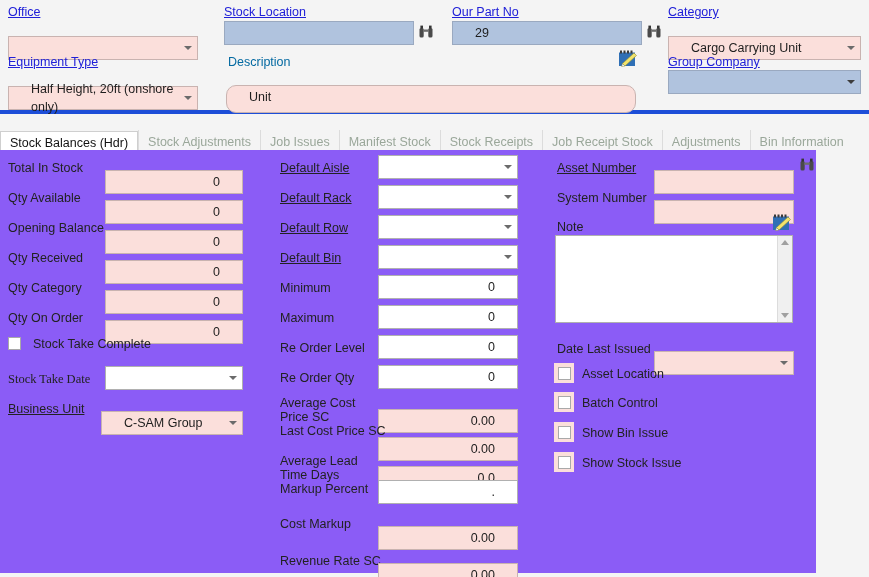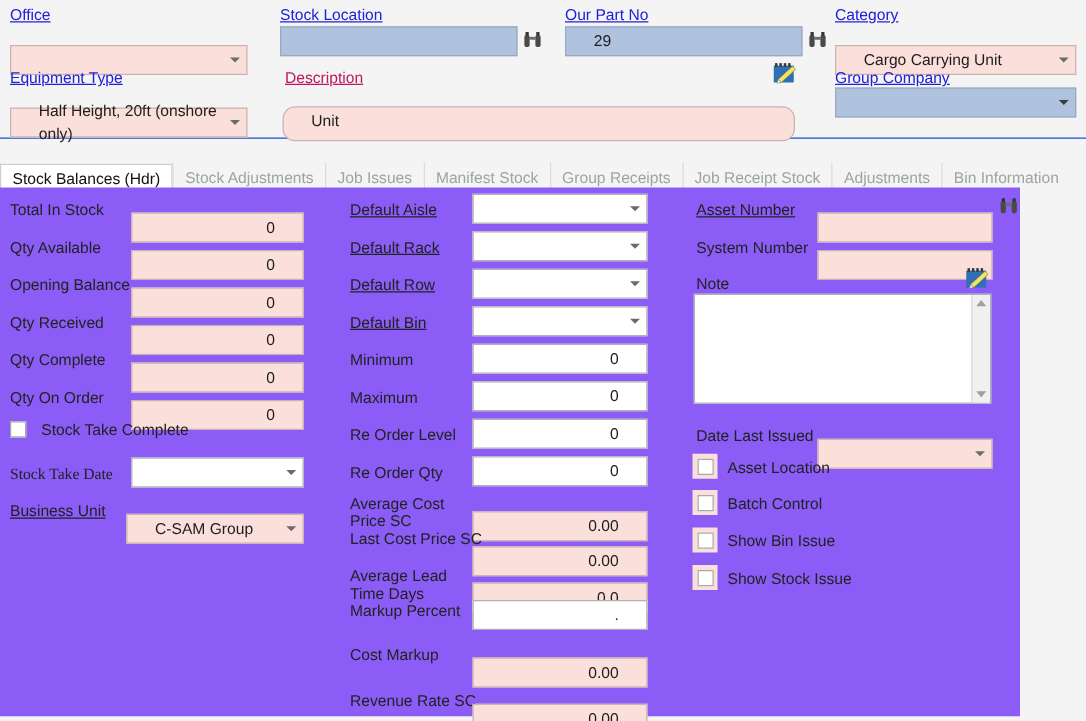--- a/index.html
+++ b/index.html
@@ -21,28 +21,27 @@
     width: 869px;
     height: 577px;
     background: #f4f4f4;
   }
 
   
   .header {
     position: relative;
     height: 110px;
     background: #f4f4f4;
-    border-bottom: 1px solid #1d4ed8;
+    border-bottom: 4px solid #1d4ed8;
   }
   .lbl {
     font-size: 12.5px;
-    color: #be185d;
+    color: #0369a1;
     line-height: 14px;
     white-space: nowrap;
-    text-decoration: underline;
   }
   .lbl-link {
     color: #2020d8;
     text-decoration: underline;
     cursor: pointer;
   }
   .fld {
     box-sizing: border-box;
     border: 1px solid #b6b6b6;
     background: #ffffff;
@@ -241,21 +240,21 @@
       <span></span>
       <span class="arrow"></span>
     </div>
   </div>
 
   <div class="tabstrip">
     <div class="tab active">Stock Balances (Hdr)</div>
     <div class="tab">Stock Adjustments</div>
     <div class="tab">Job Issues</div>
     <div class="tab">Manifest Stock</div>
-    <div class="tab">Group Receipts</div>
+    <div class="tab">Stock Receipts</div>
     <div class="tab">Job Receipt Stock</div>
     <div class="tab">Adjustments</div>
     <div class="tab">Bin Information</div>
   </div>
 
   <div class="panel">
 
     <div class="row-lbl" style="left:8px; top:11px;">Total In Stock</div>
     <div class="abs fld pink num" style="left:105px; top:5px; width:138px;">
       <span>0</span>
@@ -269,21 +268,21 @@
     <div class="row-lbl" style="left:8px; top:71px;">Opening Balance</div>
     <div class="abs fld pink num" style="left:105px; top:65px; width:138px;">
       <span>0</span>
     </div>
 
     <div class="row-lbl" style="left:8px; top:101px;">Qty Received</div>
     <div class="abs fld pink num" style="left:105px; top:95px; width:138px;">
       <span>0</span>
     </div>
 
-    <div class="row-lbl" style="left:8px; top:131px;">Qty Complete</div>
+    <div class="row-lbl" style="left:8px; top:131px;">Qty Category</div>
     <div class="abs fld pink num" style="left:105px; top:125px; width:138px;">
       <span>0</span>
     </div>
 
     <div class="row-lbl" style="left:8px; top:161px;">Qty On Order</div>
     <div class="abs fld pink num" style="left:105px; top:155px; width:138px;">
       <span>0</span>
     </div>
 
     <div class="cbwrap plain" style="left:4px; top:183px;">

